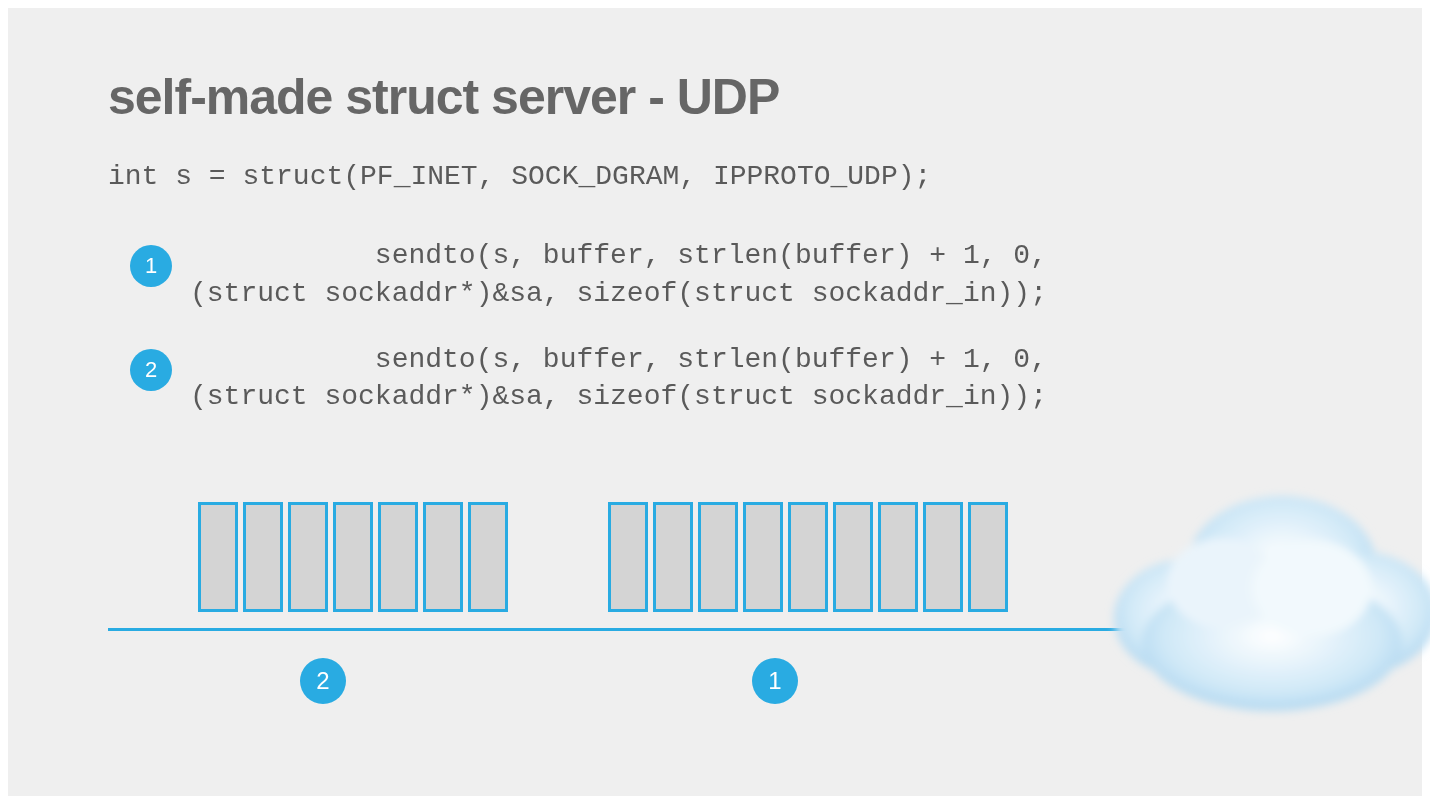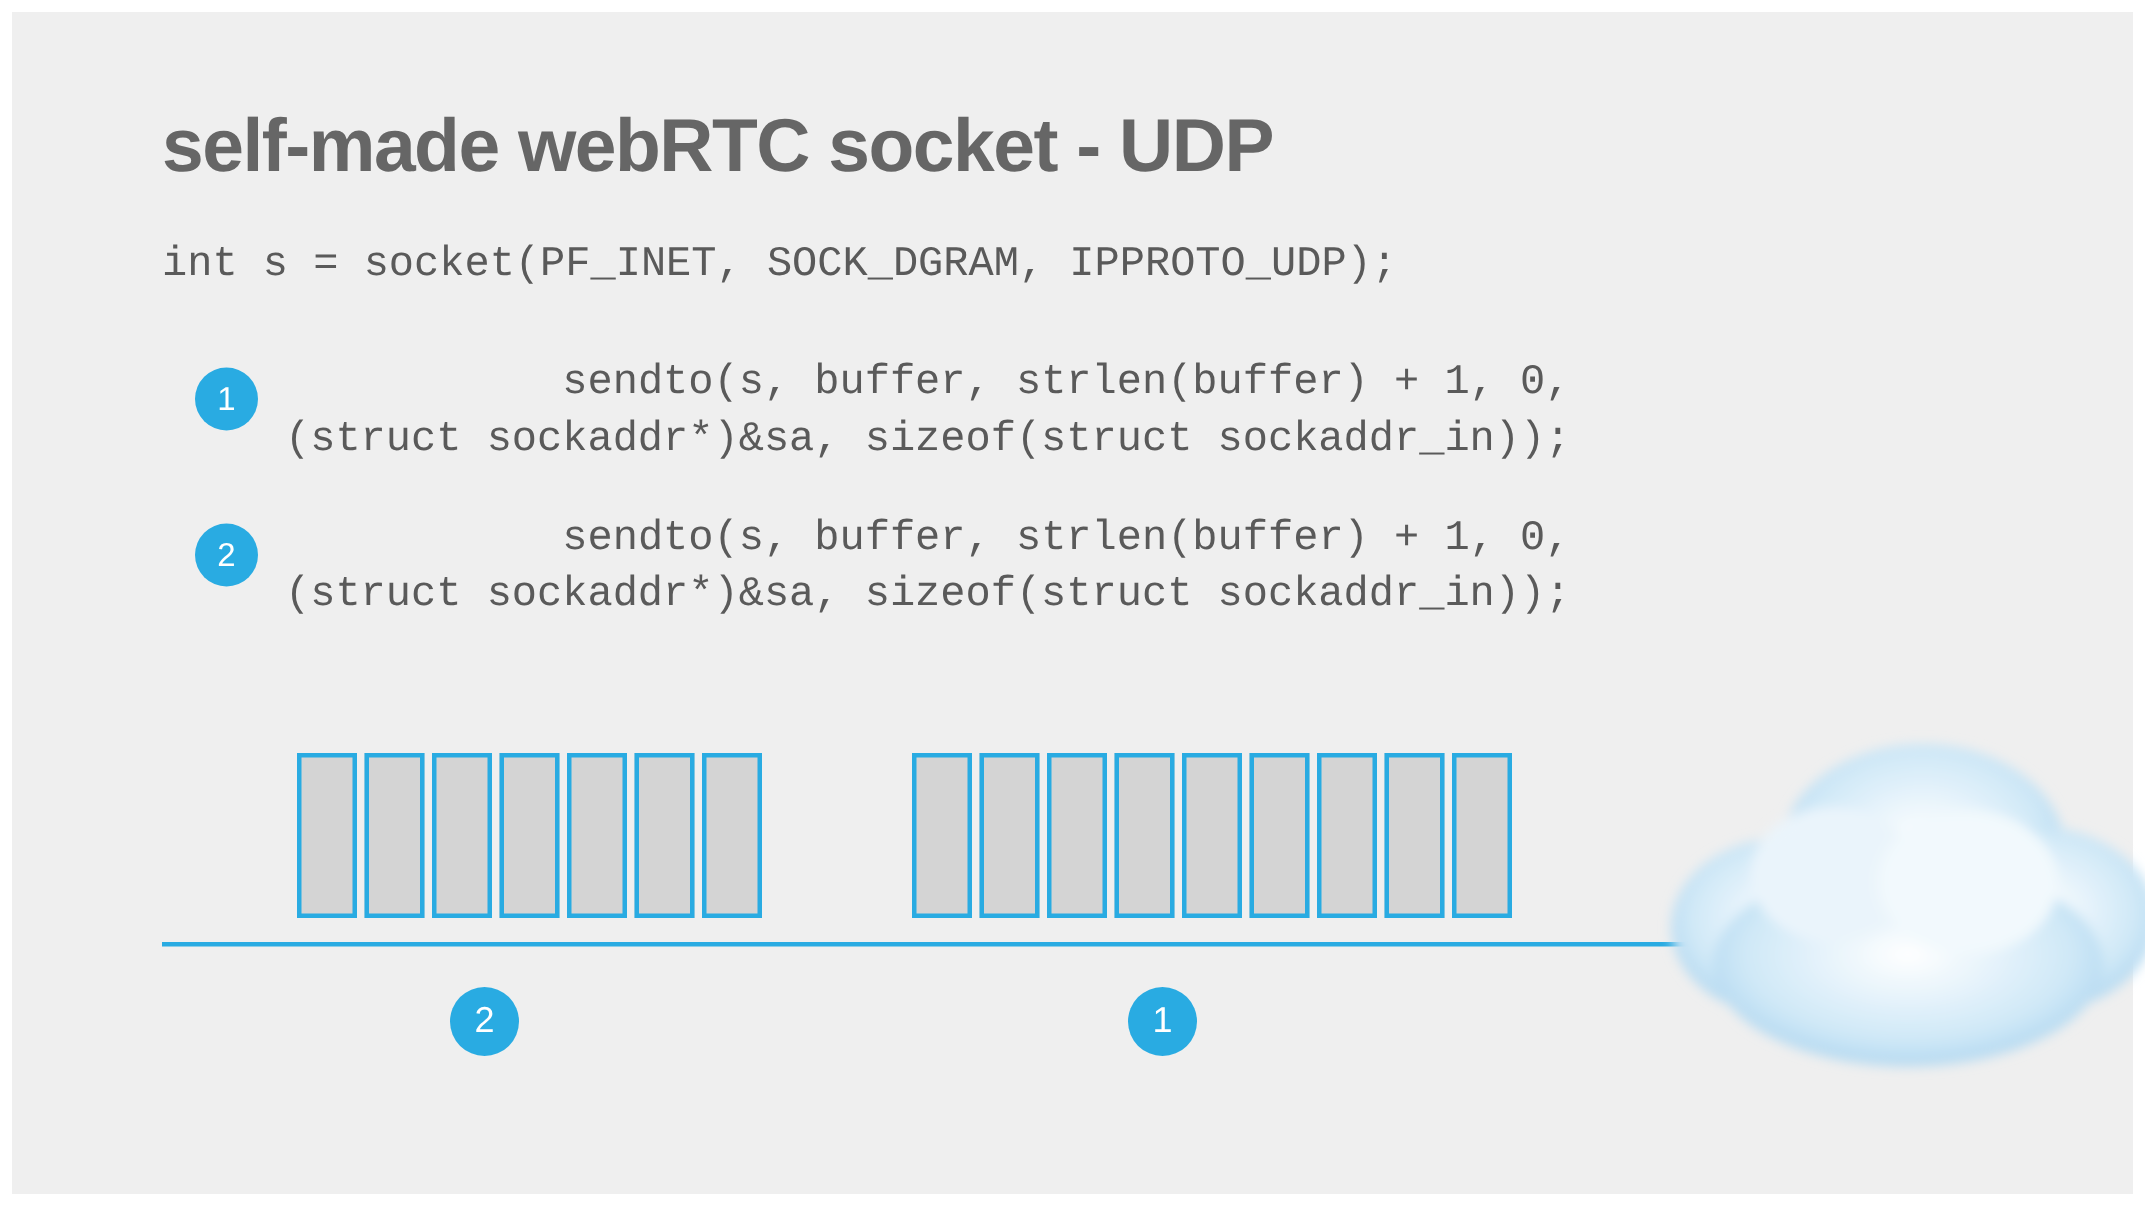--- a/index.html
+++ b/index.html
@@ -136,23 +136,23 @@
       right: -20px;
       width: 360px;
       height: 280px;
       pointer-events: none;
     }
   </style>
 </head>
 <body>
 
 <div class="slide">
-  <h1 class="title">self-made webRTC socket - UDP</h1>
-
-  <div class="code-line">int s = socket(PF_INET, SOCK_DGRAM, IPPROTO_UDP);</div>
+  <h1 class="title">self-made struct server - UDP</h1>
+
+  <div class="code-line">int s = struct(PF_INET, SOCK_DGRAM, IPPROTO_UDP);</div>
 
   <div class="code-block">
     <div class="bullet-badge">1</div>
     <div class="code-text">sendto(s, buffer, strlen(buffer) + 1, 0,
 (struct sockaddr*)&amp;sa, sizeof(struct sockaddr_in));</div>
   </div>
 
   <div class="code-block">
     <div class="bullet-badge">2</div>
     <div class="code-text">sendto(s, buffer, strlen(buffer) + 1, 0,

